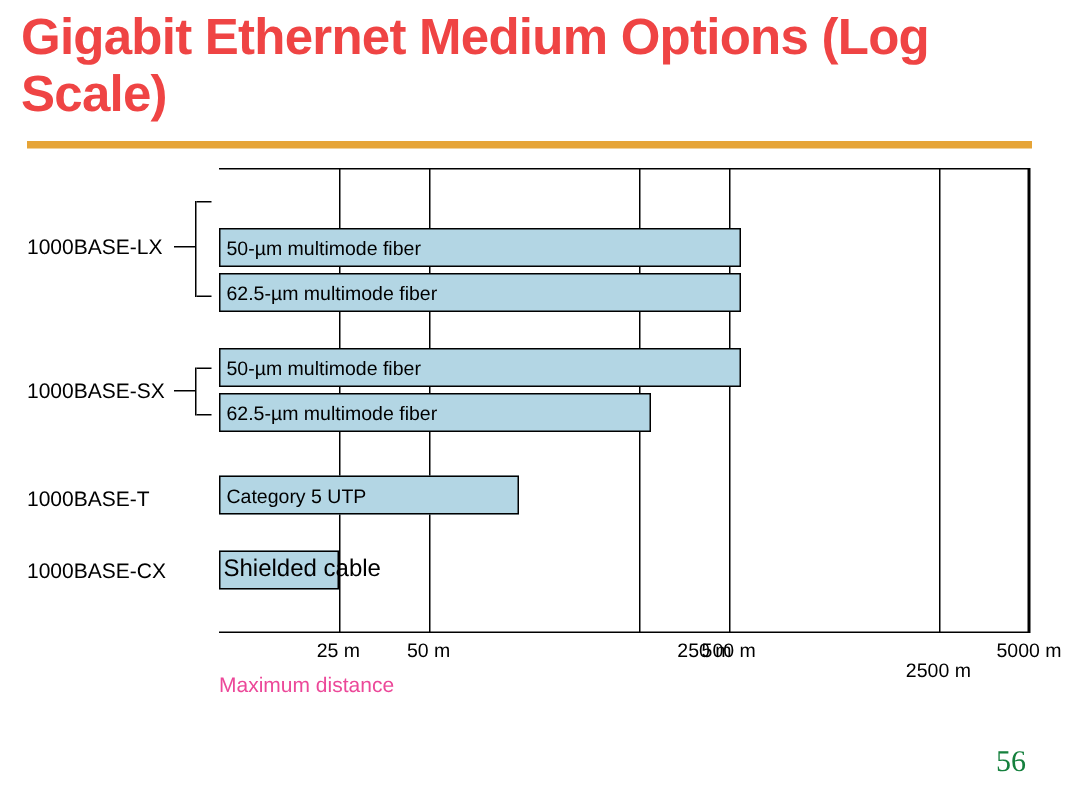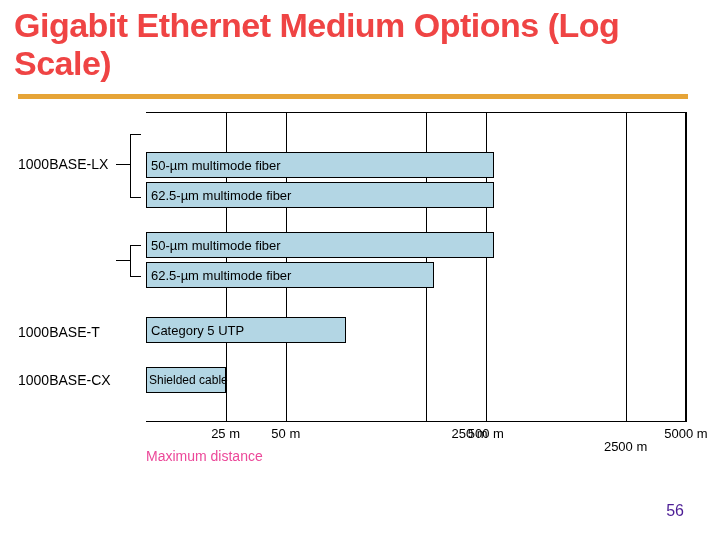--- a/index.html
+++ b/index.html
@@ -127,34 +127,36 @@
     left: 128px;
     width: 540px;
     text-align: left;
     font-size: 14px;
     color: #ec4899;
   }
   .pagenum {
     position: absolute;
     right: 36px;
     bottom: 20px;
-    font-size: 16px;
-    color: #4c1d95;
+    font-size: 20px;
+    color: #15803d;
+    font-family: Liberation Serif, serif;
   }
 </style>
 </head>
 <body>
 
 <div class="slide">
   <div class="title">Gigabit Ethernet Medium Options (Log Scale)</div>
   <div class="rule"></div>
 
   <div class="chart-wrap">
 
     <div class="ylab" style="top:44px;">1000BASE-LX</div>
+    <div class="ylab" style="top:140px;">1000BASE-SX</div>
     <div class="ylab" style="top:212px;">1000BASE-T</div>
     <div class="ylab" style="top:260px;">1000BASE-CX</div>
 
     <div class="bracket-lead" style="left:98px; top:52px; width:14px;"></div>
     <div class="bracket" style="left:112px; top:22px; height:64px;"></div>
 
     <div class="bracket-lead" style="left:98px; top:148px; width:14px;"></div>
     <div class="bracket" style="left:112px; top:133px; height:32px;"></div>
 
     <div class="plot">
@@ -177,21 +179,21 @@
           <span>50-µm multimode fiber</span>
         </div>
       <div class="bar" style="left:0; top:150px; width:53.32%;">
           <span>62.5-µm multimode fiber</span>
         </div>
 
       <div class="bar" style="left:0; top:205px; width:37.04%;">
           <span>Category 5 UTP</span>
         </div>
 
-      <div class="bar" style="left:0; top:255px; width:14.74%; padding-left:2px; font-size:12px;">
+      <div class="bar" style="left:0; top:255px; width:14.74%; padding-left:2px; font-size:16px;">
           <span>Shielded cable</span>
         </div>
 
       <div class="plot-border"></div>
     </div>
 
     <div class="xlab" style="left:207.6px;">25 m</div>
     <div class="xlab" style="left:267.8px;">50 m</div>
     <div class="xlab" style="left:407.6px;margin-left:44px;">250 m</div>
     <div class="xlab" style="left:467.8px;">500 m</div>

